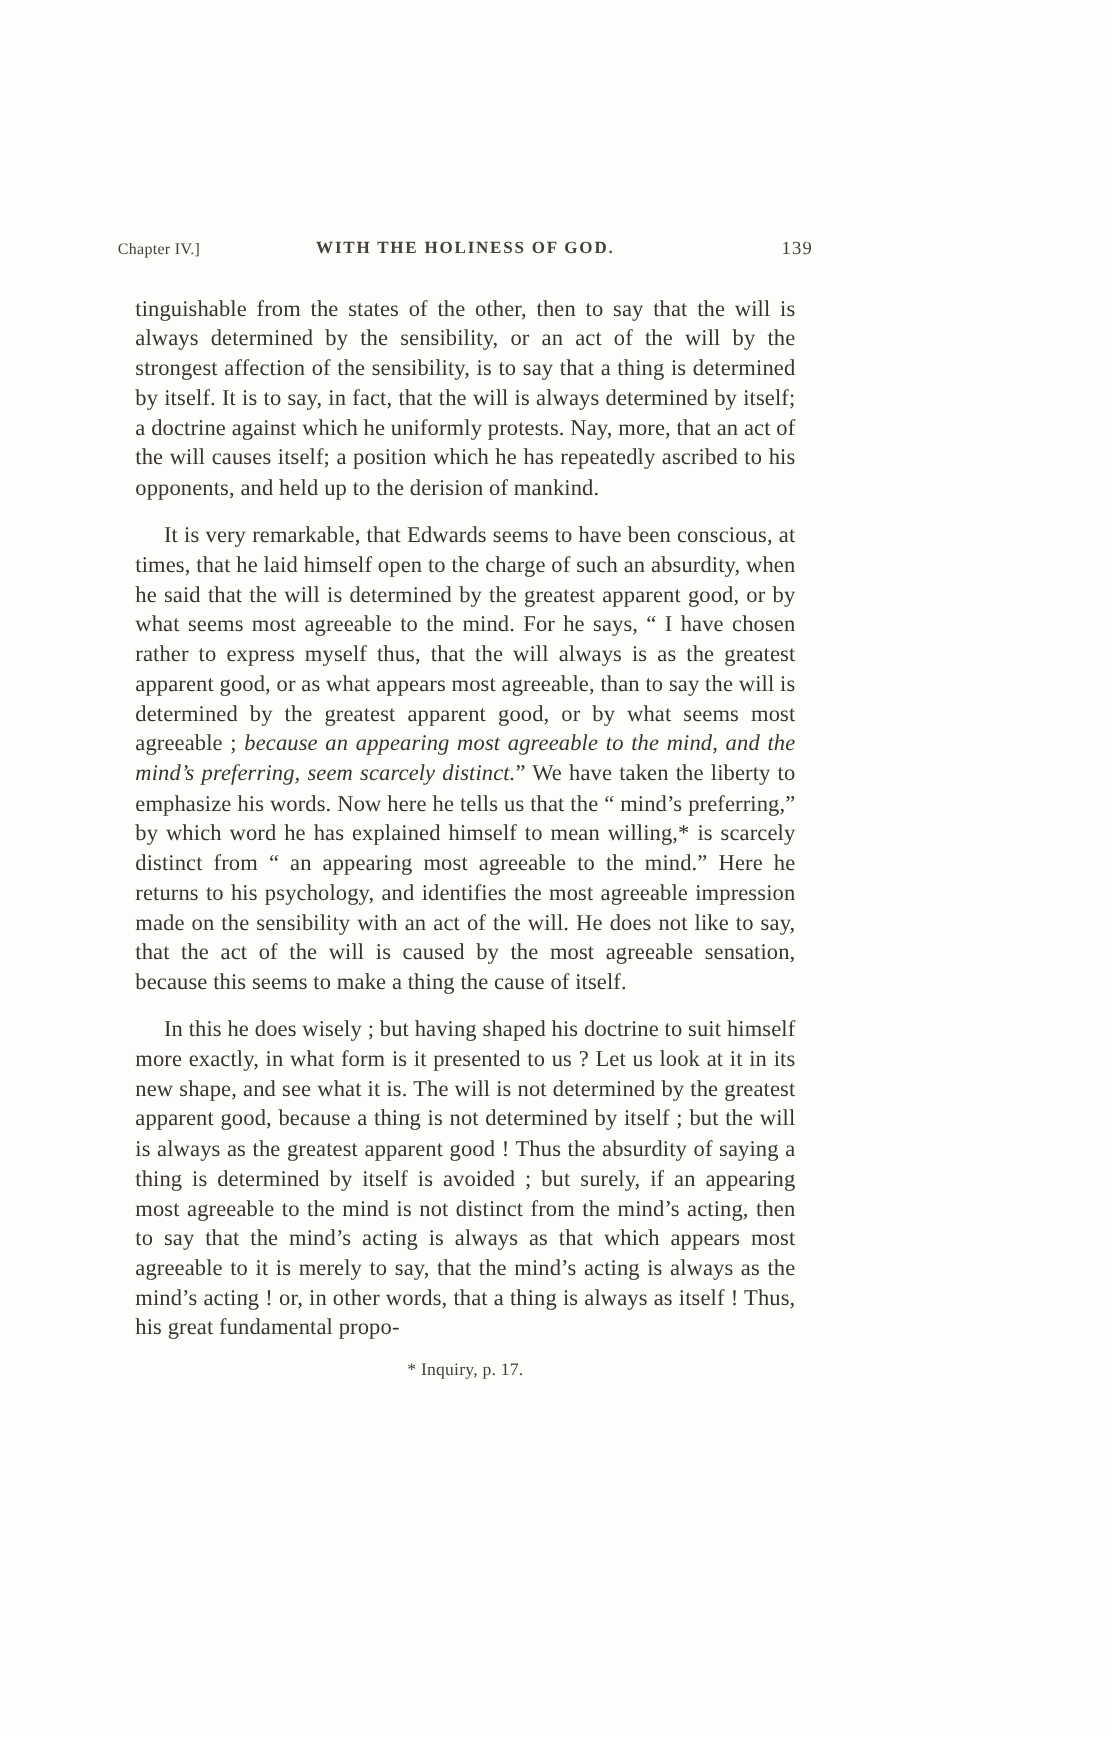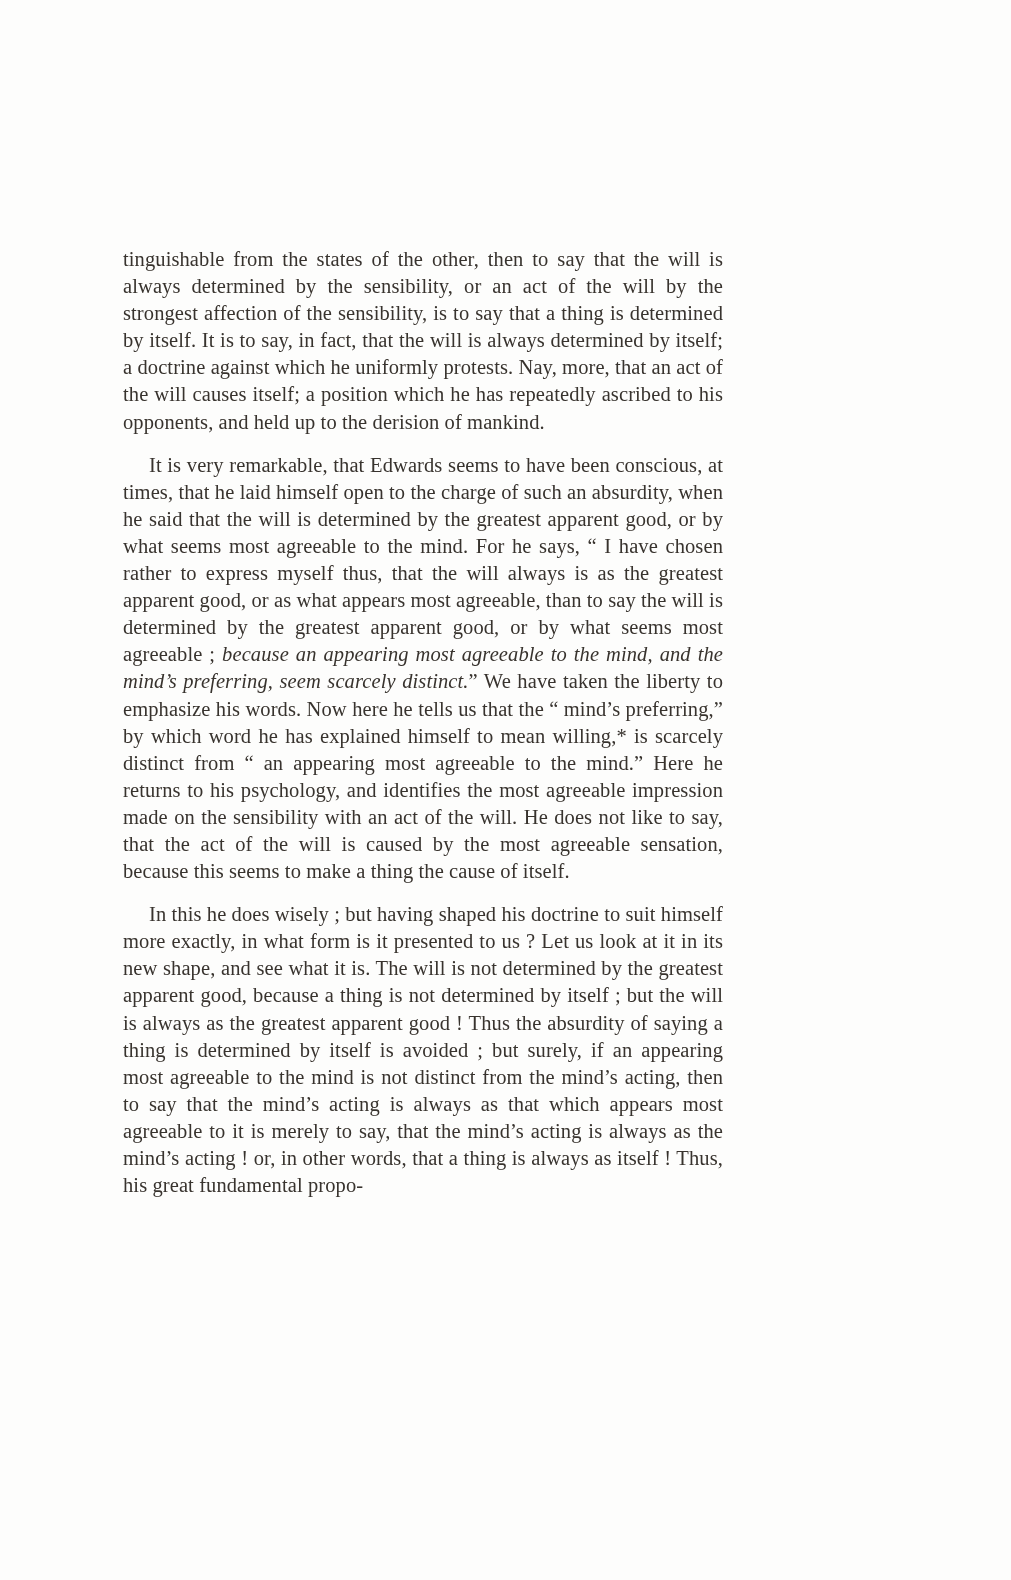--- a/index.html
+++ b/index.html
@@ -68,22 +68,28 @@
     color: #45403a;
     letter-spacing: 0.2px;
   }
 </style>
 </head>
 <body>
 
 <div class="page">
   <div class="content">
 
+    <div class="header">
+      <span class="chapter">Chapter IV.]</span>
+      <span class="title">WITH THE HOLINESS OF GOD.</span>
+      <span class="pagenum">139</span>
+    </div>
 
     <div class="body">
         <p class=""><span>tinguishable from the states of the other, then to say that the will is always determined by the sensibility, or an act of the will by the strongest affection of the sensibility, is to say that a thing is determined by itself.  It is to say, in fact, that the will is always determined by itself; a doctrine against which he uniformly protests.  Nay, more, that an act of the will causes itself; a position which he has repeatedly ascribed to his opponents, and held up to the derision of mankind.</span></p>
         <p class="indent"><span>It is very remarkable, that Edwards seems to have been conscious, at times, that he laid himself open to the charge of such an absurdity, when he said that the will is determined by the greatest apparent good, or by what seems most agreeable to the mind.  For he says, “ I have chosen rather to express myself thus, that the will always is as the greatest apparent good, or as what appears most agreeable, than to say the will is determined by the greatest apparent good, or by what seems most agreeable ; </span><em>because an appearing most agreeable to the mind, and the mind’s preferring, seem scarcely distinct.</em><span>”  We have taken the liberty to emphasize his words.  Now here he tells us that the “ mind’s preferring,” by which word he has explained himself to mean willing,* is scarcely distinct from “ an appearing most agreeable to the mind.”  Here he returns to his psychology, and identifies the most agreeable impression made on the sensibility with an act of the will.  He does not like to say, that the act of the will is caused by the most agreeable sensation, because this seems to make a thing the cause of itself.</span></p>
         <p class="indent"><span>In this he does wisely ; but having shaped his doctrine to suit himself more exactly, in what form is it presented to us ? Let us look at it in its new shape, and see what it is.  The will is not determined by the greatest apparent good, because a thing is not determined by itself ; but the will is always as the greatest apparent good !   Thus the absurdity of saying a thing is determined by itself is avoided ; but surely, if an appearing most agreeable to the mind is not distinct from the mind’s acting, then to say that the mind’s acting is always as that which appears most agreeable to it is merely to say, that the mind’s acting is always as the mind’s acting ! or, in other words, that a thing is always as itself !   Thus, his great fundamental propo-</span></p>
       </div>
 
+    <div class="footnote">* Inquiry, p. 17.</div>
 
   </div>
 </div>
 
 </body></html>

